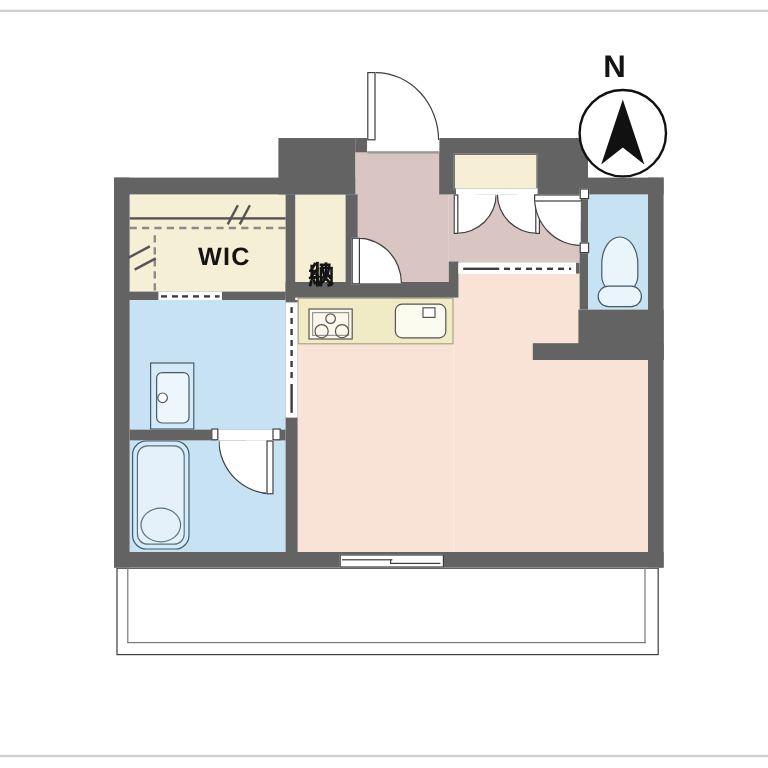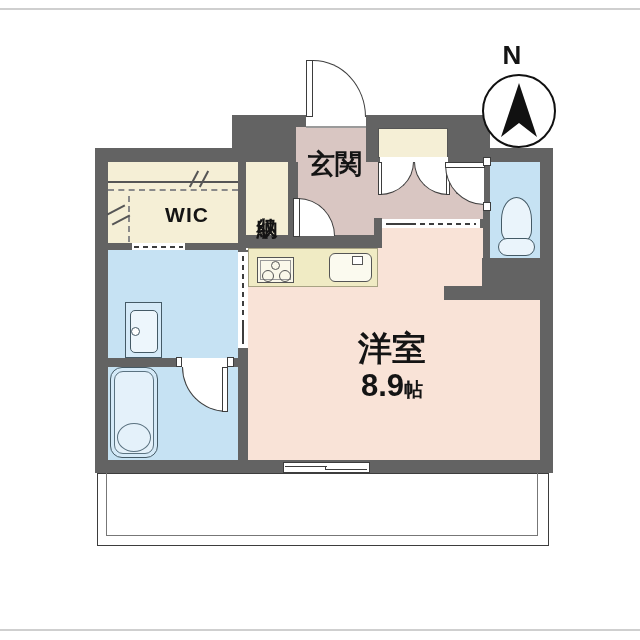--- a/index.html
+++ b/index.html
@@ -143,21 +143,16 @@
   <div class="slash" style="left:115px;top:200px;height:20px;transform:rotate(62deg);"></div>
   <div class="slash" style="left:120px;top:210px;height:20px;transform:rotate(62deg);"></div>
 
   <div class="lbl" style="left:477px;top:40px;width:70px;font-size:26px;">N</div>
   <div class="abs circle" style="left:482px;top:74px;width:70px;height:70px;border:2px solid #111;background:#fff;">
     <svg width="70" height="70" viewBox="0 0 70 70">
       <polygon points="35,7 53,61 35,47 17,61" fill="#111"></polygon>
     </svg>
   </div>
 
-  <div class="lbl" style="left:296px;top:146px;width:78px;font-size:27px;">玄関</div>
   <div class="lbl" style="left:254px;top:170px;width:26px;height:62px;font-size:21px;writing-mode:vertical-rl;text-orientation:upright;line-height:26px;">収納</div>
   <div class="lbl" style="left:156px;top:203px;width:62px;font-size:21px;letter-spacing:1px;">WIC</div>
-  <div class="lbl" style="left:328px;top:326px;width:128px;font-size:34px;">洋室</div>
-  <div class="lbl" style="left:328px;top:368px;width:128px;font-size:31px;">
-    <span>8.9</span><span style="font-size:19px;">帖</span>
-  </div>
 
 </div>
 
 </body></html>

